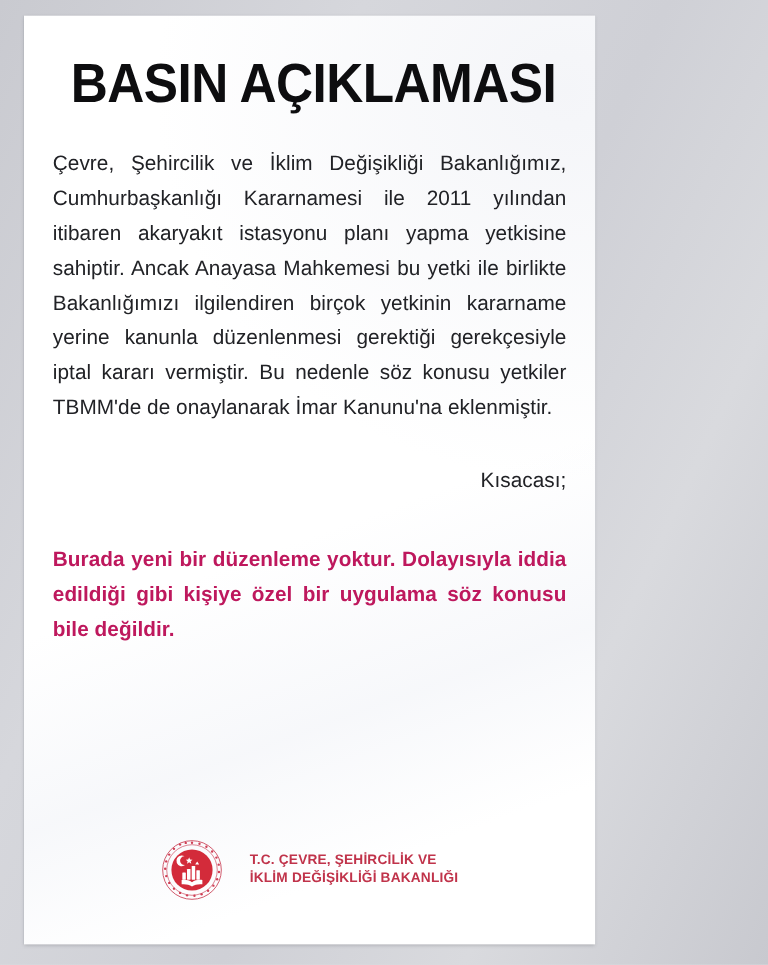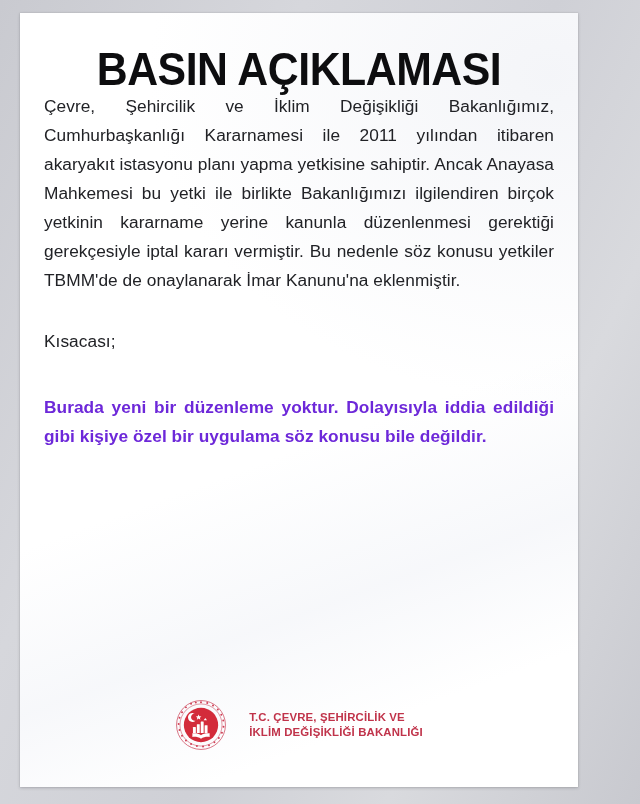--- a/index.html
+++ b/index.html
@@ -22,21 +22,21 @@
     inset: 0;
     background:
       linear-gradient(115deg, #c9cad0 0%, #d6d7dc 30%, #cfd0d6 55%, #d9dade 75%, #c8c9cf 100%);
   }
 
   
   #page {
     position: absolute;
     left: 20px;
     top: 13px;
-    width: 558px;
+    width: 476px;
     height: 774px;
     background: #ffffff;
     box-shadow: 0 1px 3px rgba(80, 82, 90, 0.30),
                 0 0 1px rgba(80, 82, 90, 0.25);
     overflow: hidden;
   }
 
   
   #page .sheen {
     position: absolute;
@@ -89,26 +89,26 @@
     text-align: justify;
     text-justify: inter-word;
     letter-spacing: 0.05px;
   }
   .body-block b, .body-block strong {
     font-weight: bold;
     color: #141519;
   }
   .body-block.all-bold {
     font-weight: bold;
-    color: #6d28d9;
-  }
-  .body-block.flush { text-align: left; }
+    color: #be185d;
+  }
+  .body-block.flush { text-align: right; }
 
   #para-lead      { margin-top: 32px; }
-  #para-authority { }
+  #para-authority { margin-top: 30px; }
   #para-summary   { margin-top: 32px; }
   #para-status    { margin-top: 34px; }
   #para-conclusion{ margin-top: 37px; }
 
   
   #ministry-logo {
     position: absolute;
     left: 0;
     right: 0;
     bottom: 36px;

